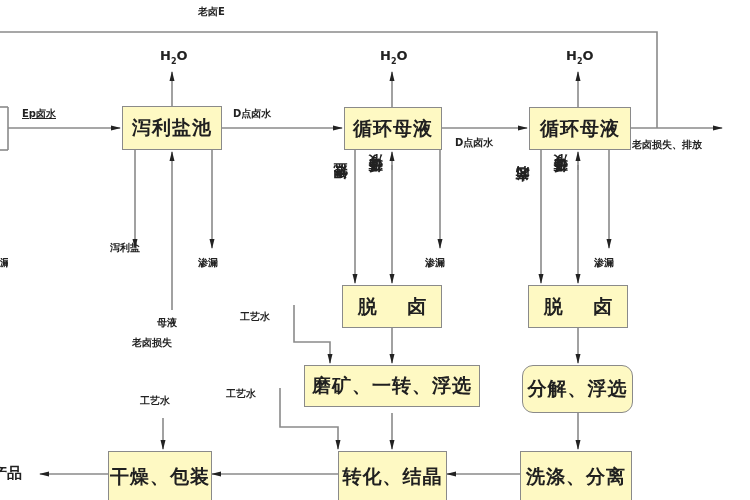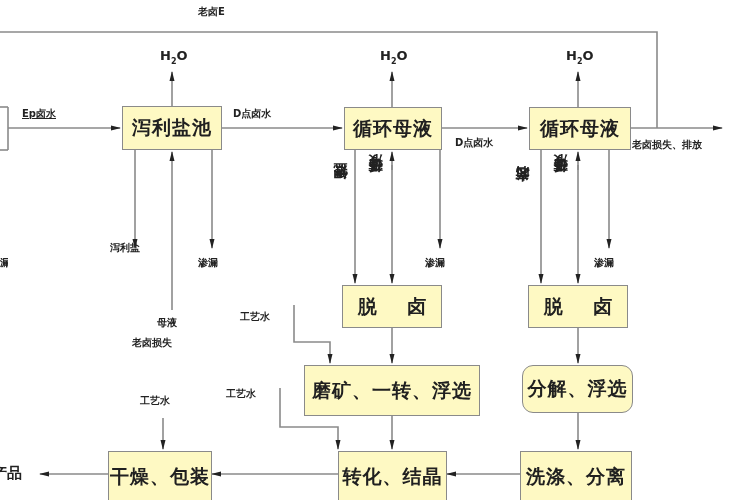--- a/index.html
+++ b/index.html
@@ -110,20 +110,20 @@
 <div class="vlbl" style="left:553px; top:180px;">循环母液</div>
 <div class="lbl" style="left:594px; top:258px;">渗漏</div>
 
 <div class="box spaced" style="left:342px; top:285px; width:100px; height:43px;">脱 卤</div>
 <div class="box spaced" style="left:528px; top:285px; width:100px; height:43px;">脱 卤</div>
 
 <div class="lbl" style="left:240px; top:312px;">工艺水</div>
 <div class="lbl" style="left:226px; top:389px;">工艺水</div>
 <div class="lbl" style="left:140px; top:396px;">工艺水</div>
 
-<div class="box" style="left:304px; top:365px; width:176px; height:51px;">磨矿、一转、浮选</div>
+<div class="box" style="left:304px; top:365px; width:176px; height:42px;">磨矿、一转、浮选</div>
 <div class="box" style="left:522px; top:365px; width:111px; height:48px;border-radius:11px;">分解、浮选</div>
 
 <div class="box" style="left:108px; top:451px; width:104px; height:52px;">干燥、包装</div>
 <div class="box" style="left:338px; top:451px; width:109px; height:52px;">转化、结晶</div>
 <div class="box" style="left:520px; top:451px; width:112px; height:52px;">洗涤、分离</div>
 
 <div class="lbl big" style="left:-8px; top:466px;">产品</div>
 
 </body></html>

